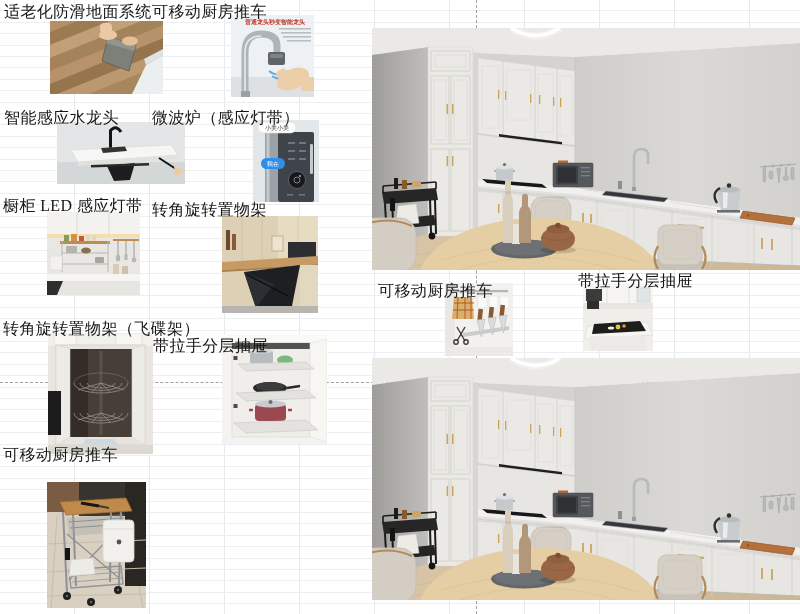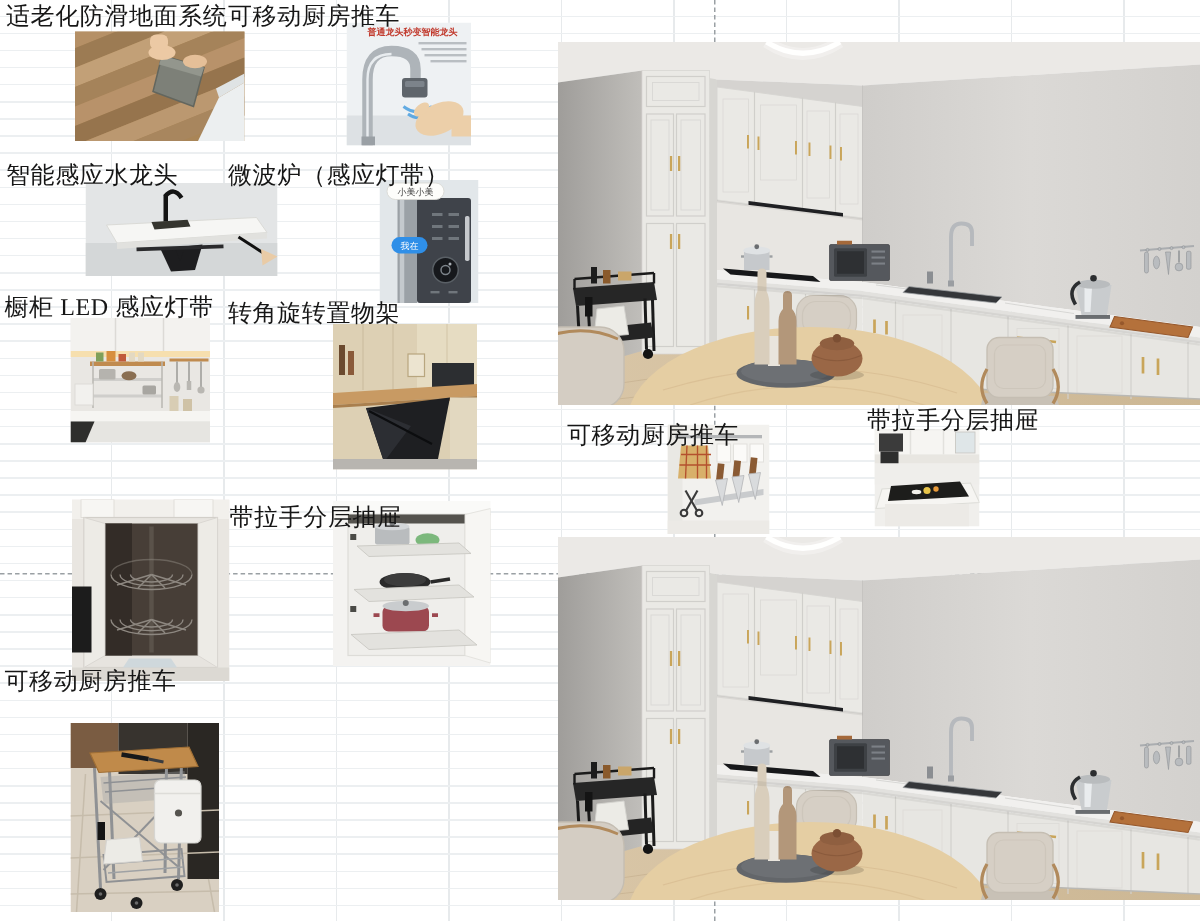--- a/index.html
+++ b/index.html
@@ -22,20 +22,21 @@
 
   <div class="pbv" style="left:476px"></div>
   <div class="pbh" style="top:382px"></div>
 
   <div class="lab" style="left:4px;top:2px">适老化防滑地面系统</div>
   <div class="lab" style="left:152px;top:2px">可移动厨房推车</div>
   <div class="lab" style="left:4px;top:108px">智能感应水龙头</div>
   <div class="lab" style="left:152px;top:108px">微波炉（感应灯带）</div>
   <div class="lab" style="left:3px;top:196px">橱柜 LED 感应灯带</div>
   <div class="lab" style="left:152px;top:200px">转角旋转置物架</div>
+  <div class="lab" style="left:3px;top:319px">转角旋转置物架（飞碟架）</div>
   <div class="lab" style="left:153px;top:336px">带拉手分层抽屉</div>
   <div class="lab" style="left:3px;top:445px">可移动厨房推车</div>
   <div class="lab" style="left:378px;top:281px">可移动厨房推车</div>
   <div class="lab" style="left:578px;top:271px">带拉手分层抽屉</div>
 
   <svg class="ph" style="left:50px;top:21px" width="113" height="73" viewBox="0 0 113 73">
     <rect width="113" height="73" fill="#a98557"></rect>
     <g transform="rotate(-22 56 36)">
       <rect x="-40" y="-20" width="200" height="12" fill="#b59066"></rect>
       <rect x="-40" y="-8" width="200" height="12" fill="#9c7b53"></rect>

